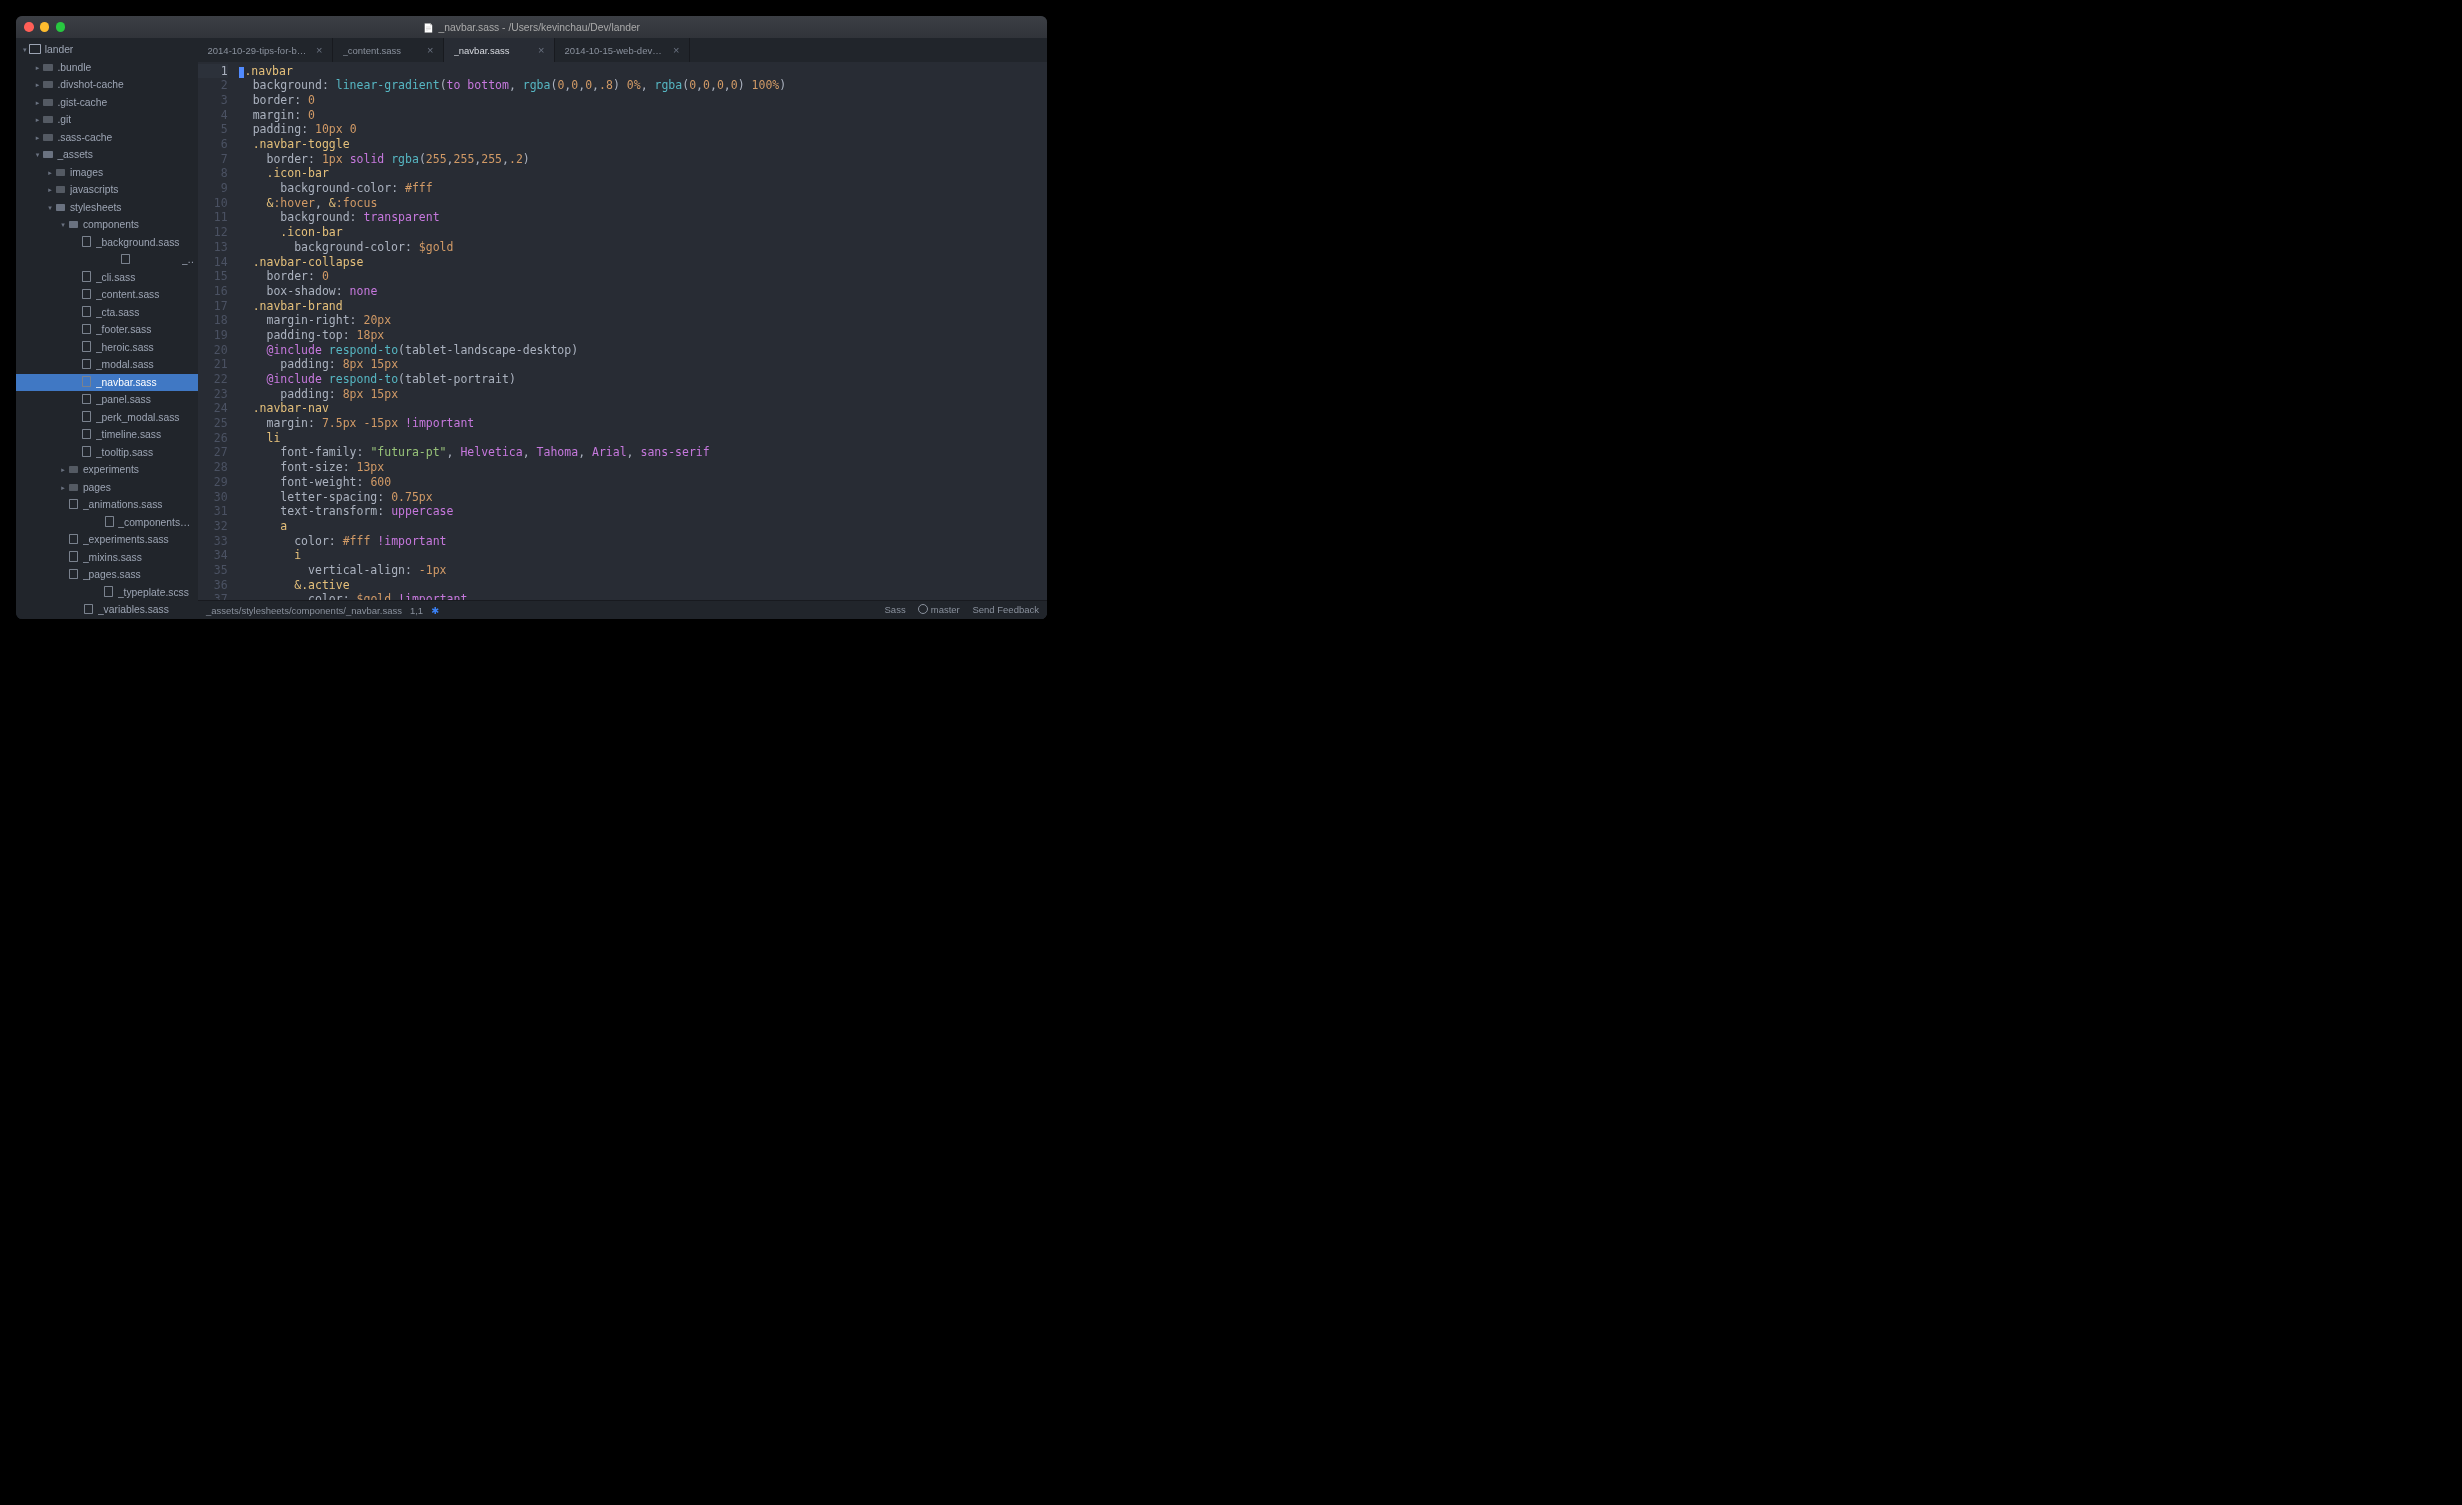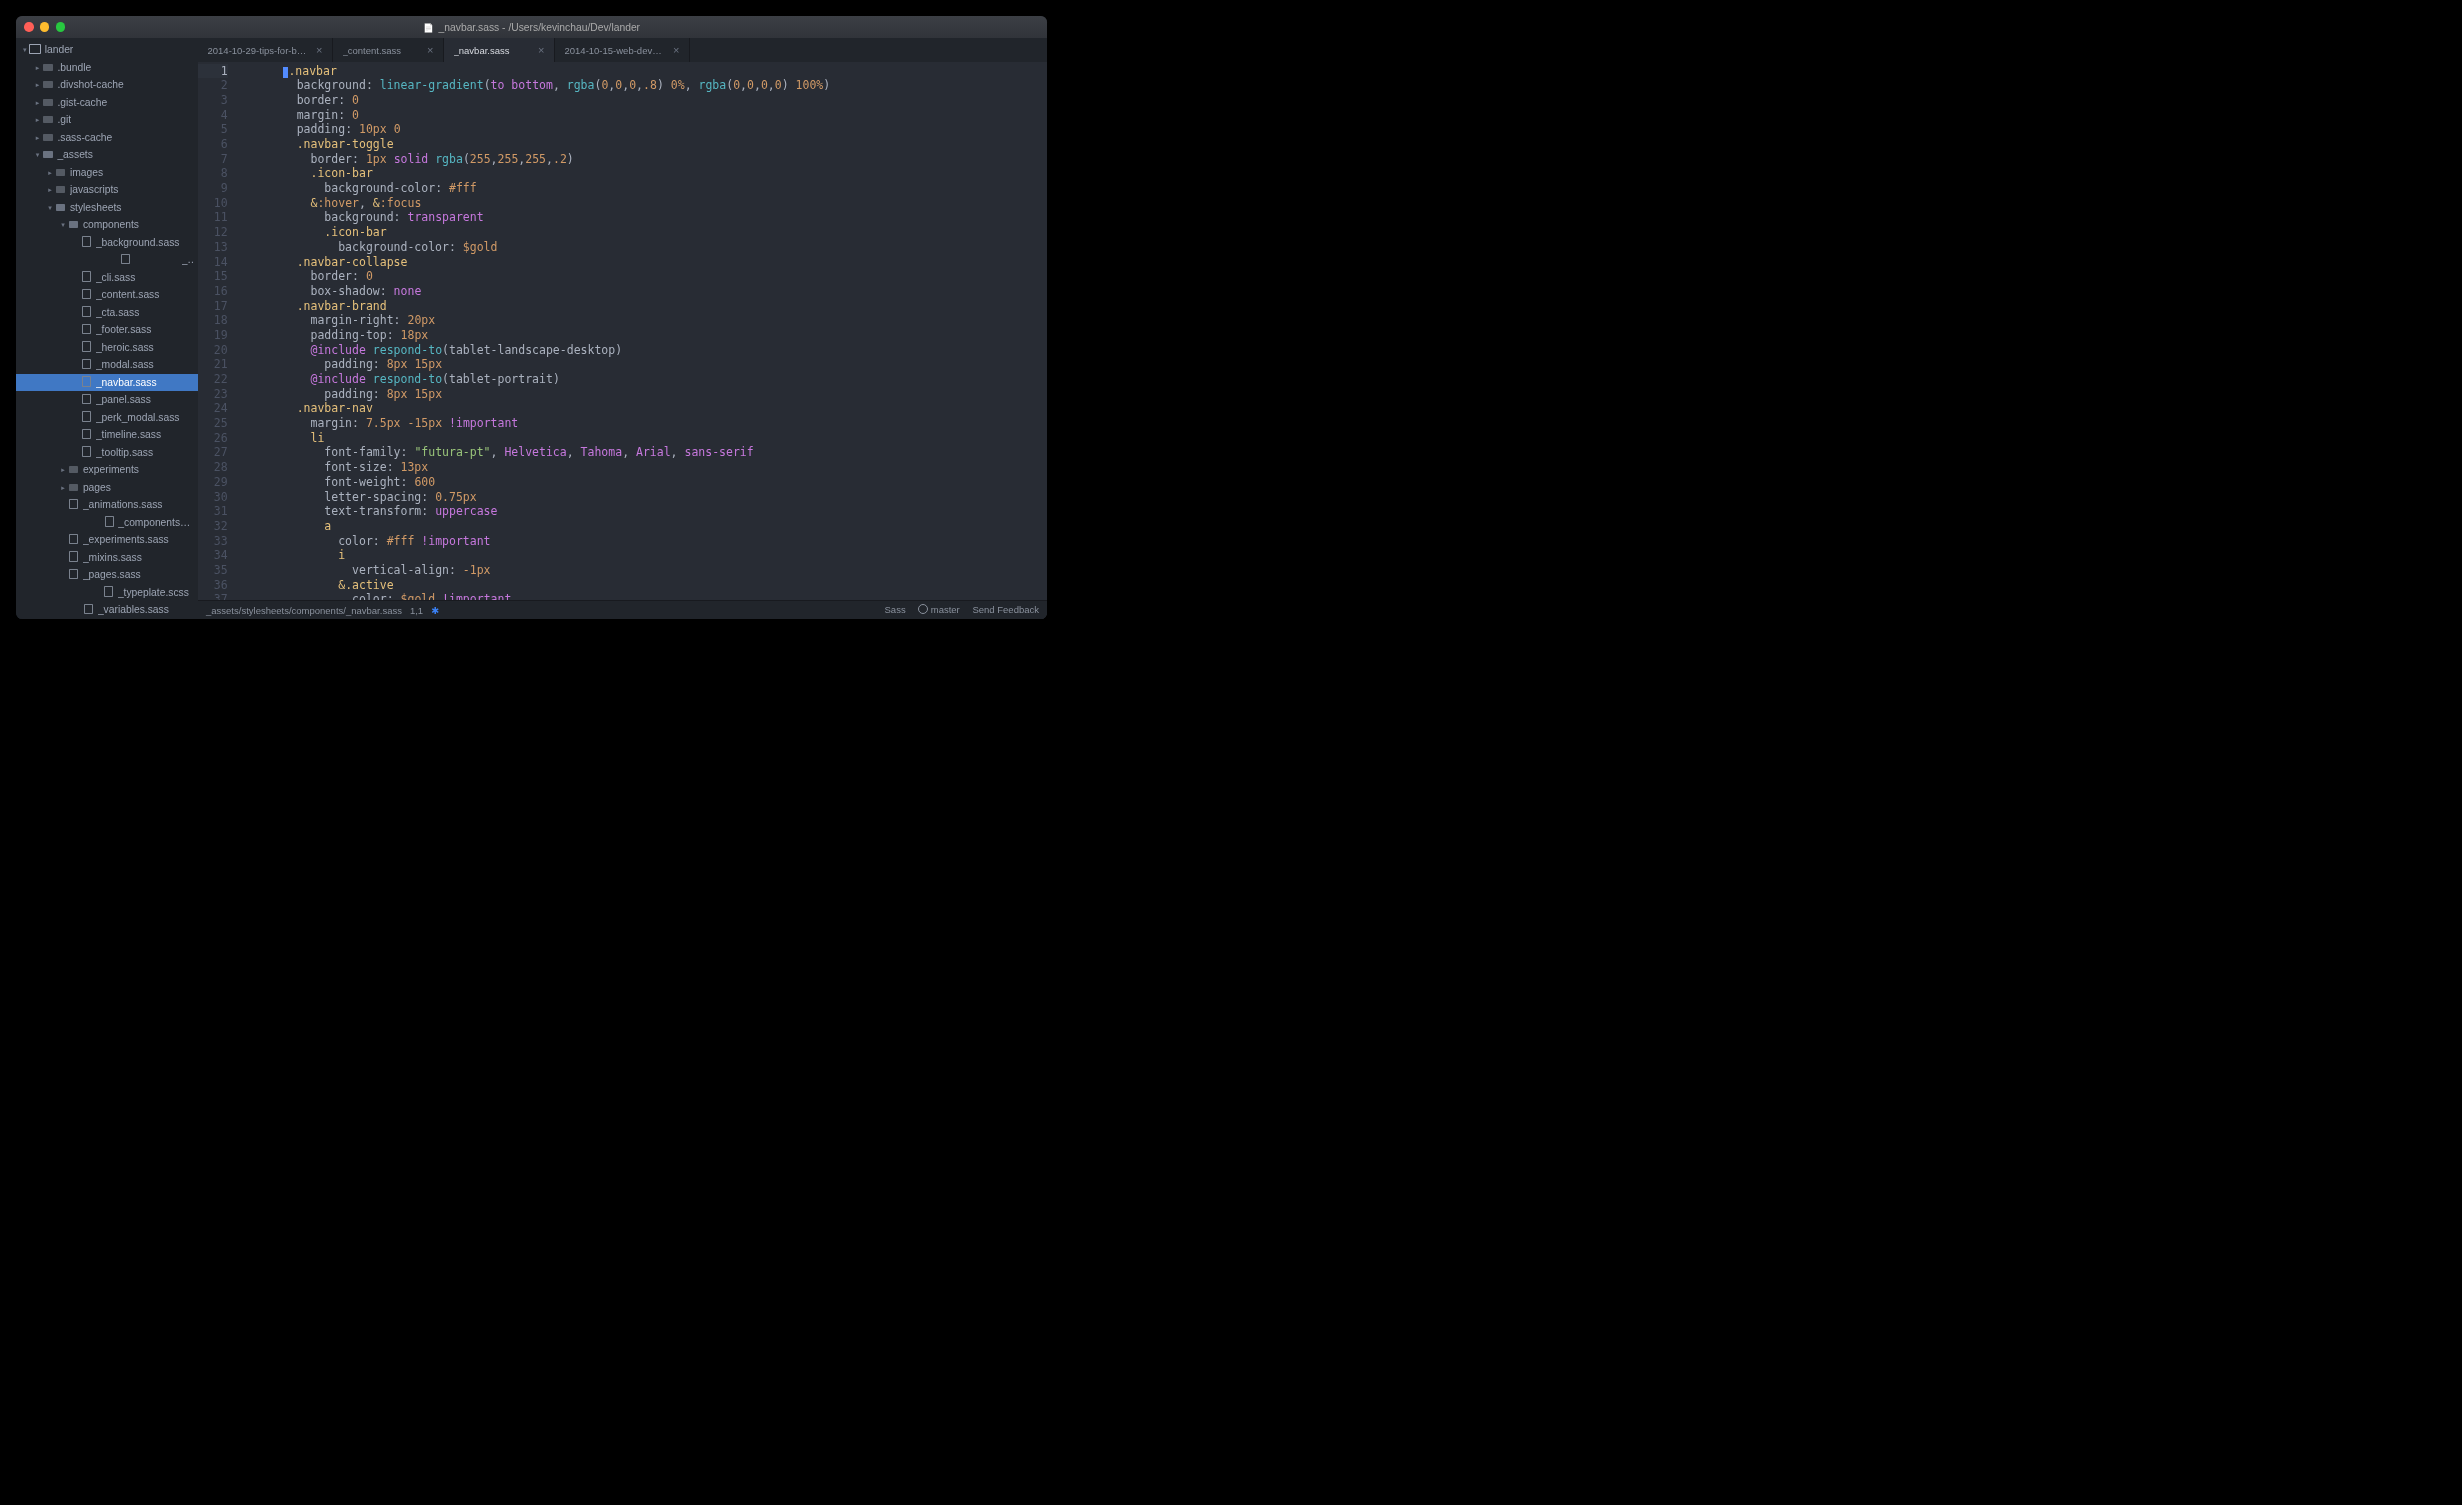--- a/index.html
+++ b/index.html
@@ -147,21 +147,21 @@
     }
     .gutter .ln { height: 14.7px; }
     .gutter .ln.current { color: #abb2bf; background: #2c313a; }
     .code {
       flex: 1;
       padding: 1.6px 4.8px 0;
       color: #abb2bf;
       white-space: pre;
       position: relative;
     }
-    .code .line { height: 14.7px; margin-left: 44px; }
+    .code .line { height: 14.7px; }
     .code .line.current::before {
       content: "";
       position: absolute;
       left: 0; right: 0;
       height: 14.7px;
       background: #2c313a;
       z-index: -1;
     }
     .cursor-mark {
       display: inline-block;

